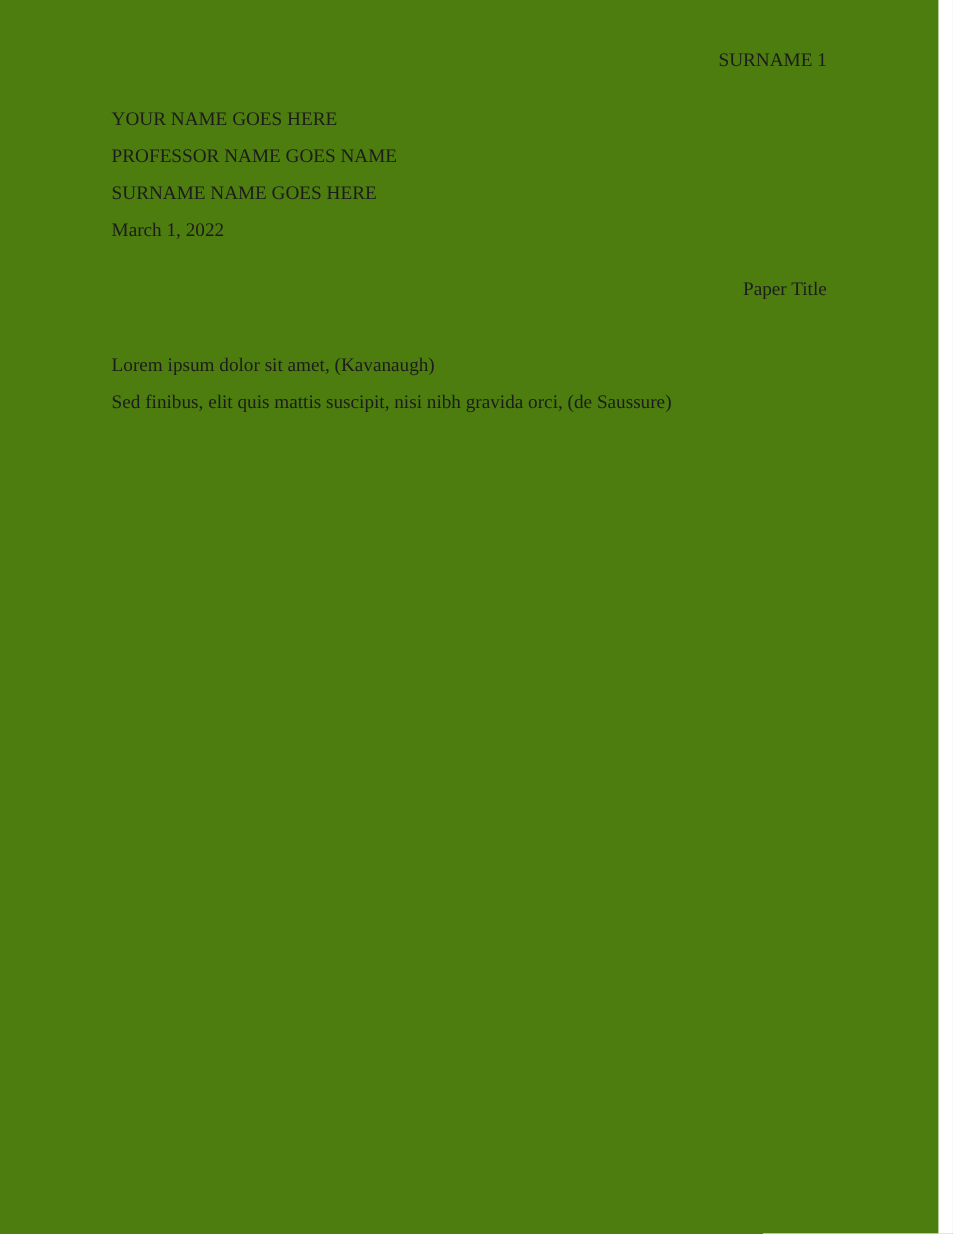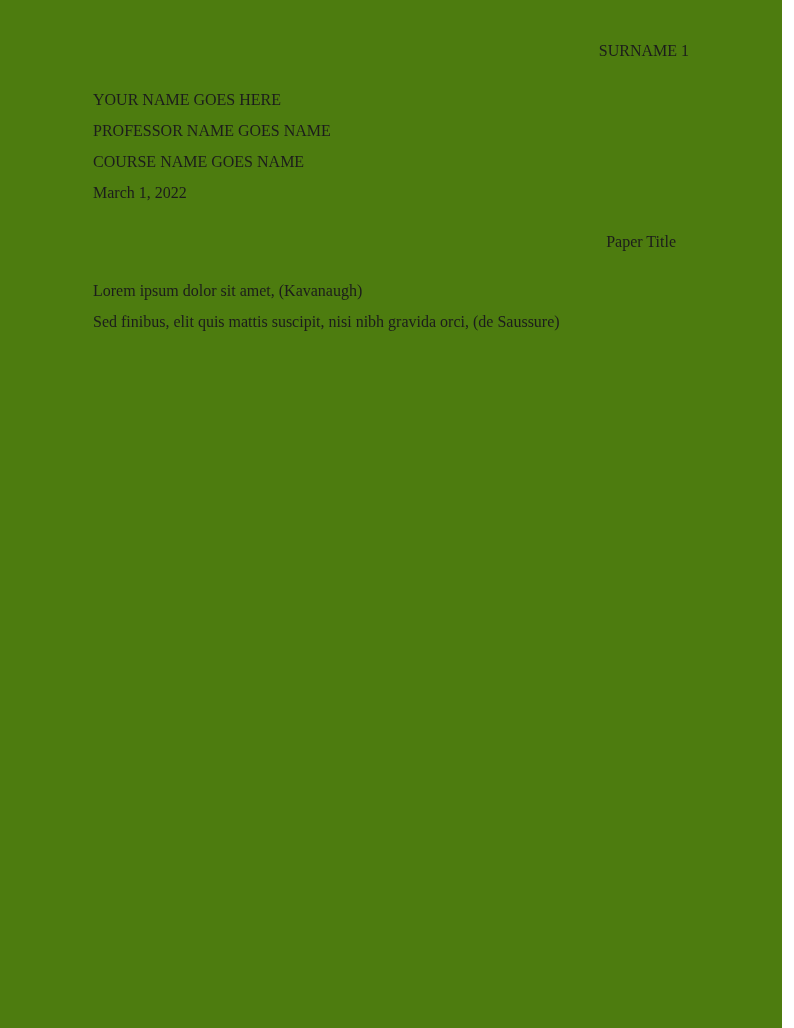--- a/index.html
+++ b/index.html
@@ -21,51 +21,51 @@
       position: absolute;
       top: 41px;
       right: 93px;
       line-height: 20px;
       white-space: nowrap;
     }
     .content {
       position: absolute;
       top: 84px;
       left: 93px;
-      right: 106px;
+      right: 93px;
       line-height: 31px;
     }
     .header-line {
       white-space: nowrap;
     }
     .paper-title {
       text-align: right;
       margin-top: 18px;
     }
     .body-para {
       white-space: nowrap;
     }
     .body-para.first {
-      margin-top: 18px;
+      margin-top: 32px;
     }
   </style>
 </head>
 <body>
 
 <div class="page">
 
   <div class="running-head">SURNAME 1</div>
 
   <div class="content">
 
     <div class="header-line">YOUR NAME GOES HERE</div>
 
     <div class="header-line">PROFESSOR NAME GOES NAME</div>
 
-    <div class="header-line">COURSE NAME GOES NAME</div>
+    <div class="header-line">SURNAME NAME GOES HERE</div>
 
     <div class="header-line">March 1, 2022</div>
 
     <div class="paper-title">Paper Title</div>
 
     <div class="body-para first">Lorem ipsum dolor sit amet, (Kavanaugh)</div>
 
     <div class="body-para">Sed finibus, elit quis mattis suscipit, nisi nibh gravida orci, (de Saussure)</div>
 
   </div>

